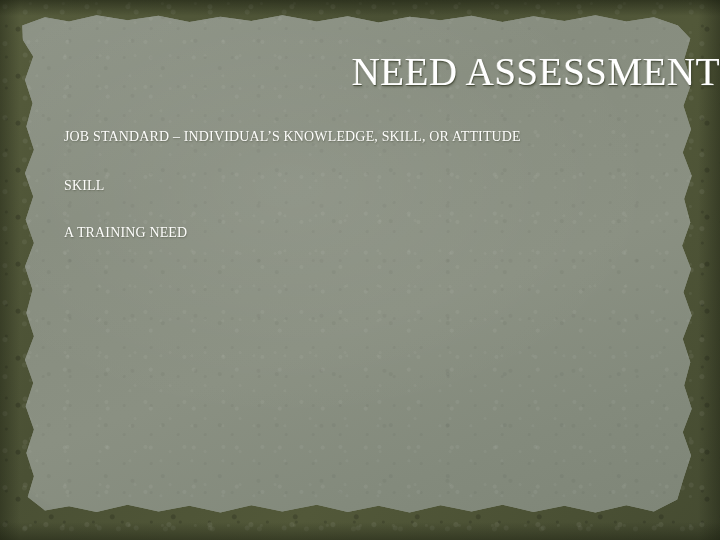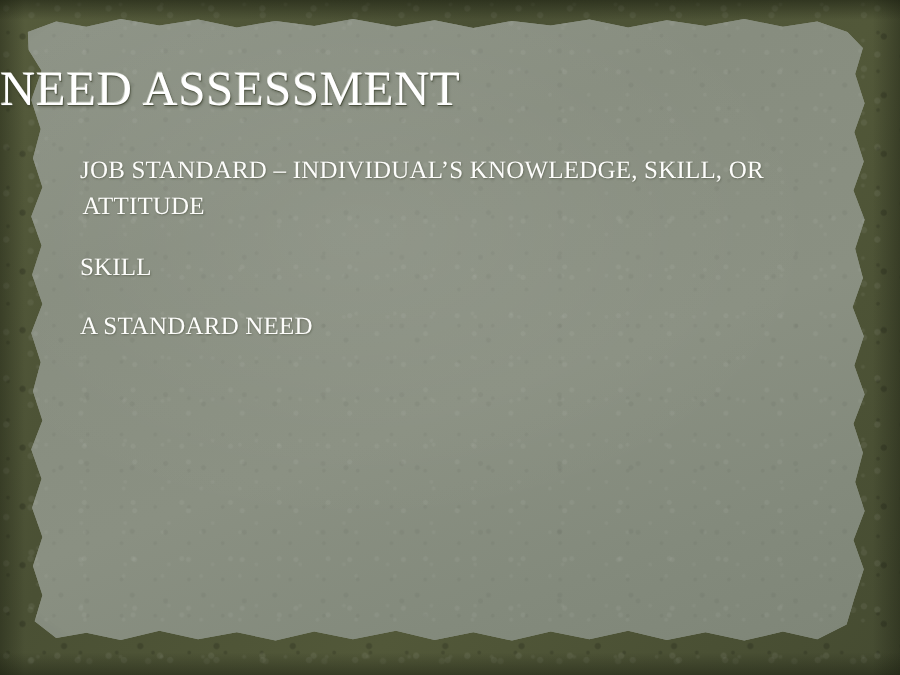--- a/index.html
+++ b/index.html
@@ -133,21 +133,21 @@
     position: absolute;
     inset: 0;
     z-index: 10;
   }
 
   #slide-title {
     position: absolute;
     left: 0;
     right: 0;
     top: 52px;
-    text-align: left;
+    text-align: right;
     font-size: 39px;
     line-height: 1.05;
     font-variant: small-caps;
     letter-spacing: 0.5px;
     color: #ffffff;
     text-shadow:
        0.5px 0.5px 0 rgba(70,76,58,0.85),
       -0.5px -0.5px 0 rgba(245,248,240,0.55),
        1px 1.5px 2px rgba(36,42,24,0.38);
     white-space: nowrap;
@@ -155,21 +155,21 @@
 
   #body-block {
     position: absolute;
     left: 64px;
     top: 122px;
     width: 600px;
   }
 
   .body-para {
     color: #fdfdfb;
-    font-size: 20px;
+    font-size: 14px;
     line-height: 29px;
     font-variant: small-caps;
     letter-spacing: 0.15px;
     text-shadow: 0.5px 1px 1.6px rgba(44,50,30,0.40);
     margin: 0 0 18px 0;
     text-indent: -2px;
     padding-left: 2px;
   }
 
   .body-para:last-child { margin-bottom: 0; }
@@ -189,17 +189,17 @@
     <div class="paper-layer" id="paper-sheen"></div>
   </div>
 
   <div id="content">
 
     <div id="slide-title">NEED ASSESSMENT</div>
 
     <div id="body-block">
       <p class="body-para p-first">JOB STANDARD – INDIVIDUAL’S KNOWLEDGE, SKILL, OR ATTITUDE</p>
       <p class="body-para">SKILL</p>
-      <p class="body-para">A STANDARD NEED</p>
+      <p class="body-para">A TRAINING NEED</p>
     </div>
 
   </div>
 </div>
 
 </body></html>

